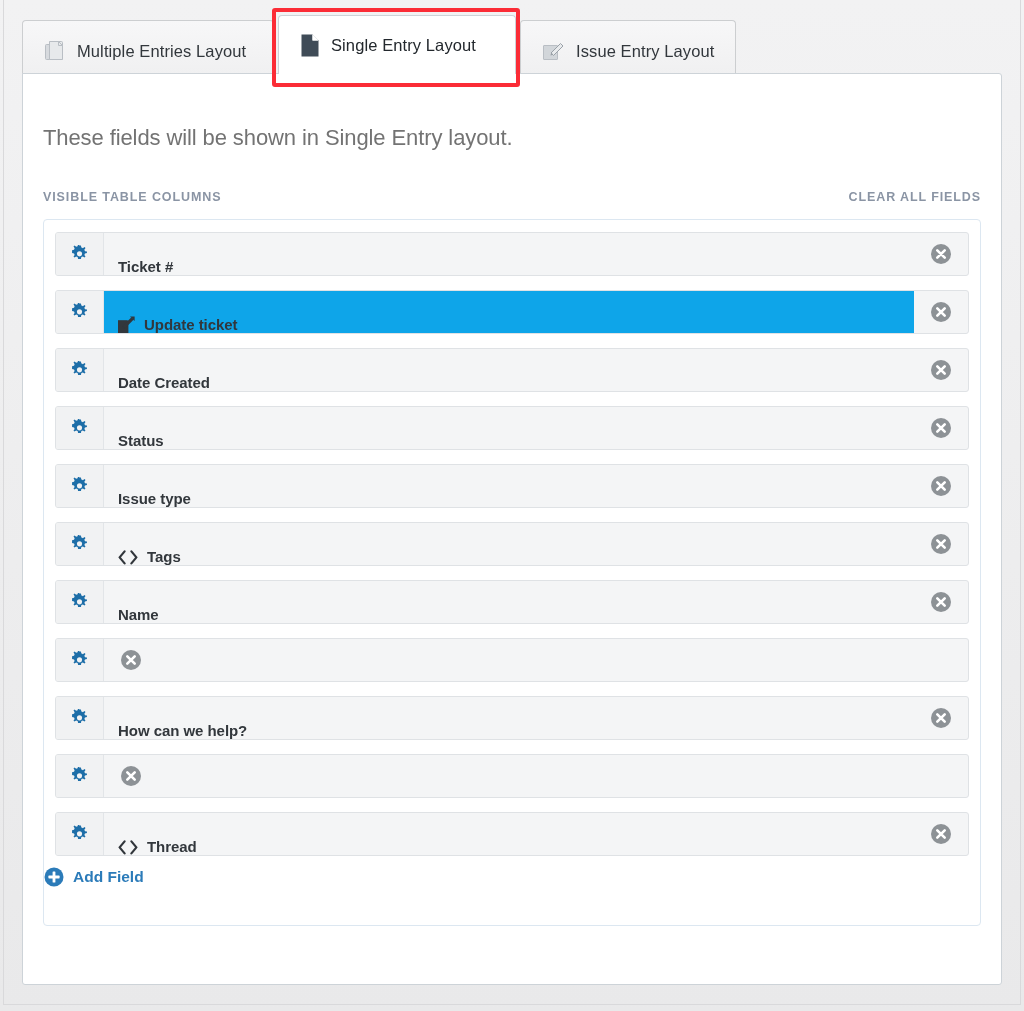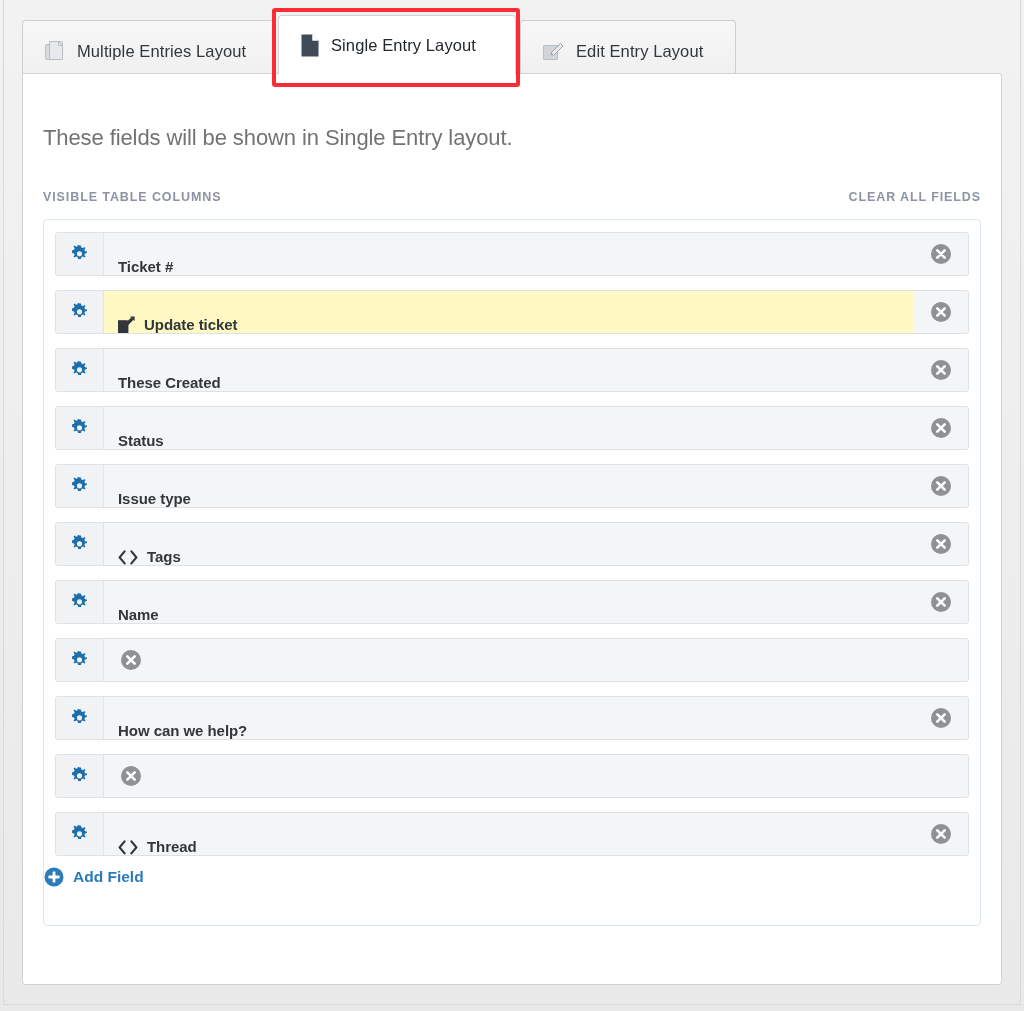--- a/index.html
+++ b/index.html
@@ -169,21 +169,21 @@
     cursor: pointer;
   }
   .field-main {
     flex: 1 1 auto;
     display: flex;
     align-items: flex-end;
     background: #f4f5f6;
     padding-left: 14px;
     cursor: move;
   }
-  .field-row.highlight .field-main { background: #fef9c3; }
+  .field-row.highlight .field-main { background: #0ea5e9; }
   .field-label {
     font-size: 15px;
     font-weight: bold;
     color: #32373c;
     letter-spacing: -0.05px;
   }
   .field-icon {
     display: inline-flex;
     align-items: center;
     margin-right: 9px;
@@ -248,21 +248,21 @@
     </div>
 
     <div class="tab" id="tab-edit">
       <span class="tab-icon">
         <svg width="21" height="21" viewBox="0 0 21 21">
           <rect x="0.5" y="4.5" width="14" height="14" rx="0.5" fill="#d2d6da" stroke="#b9bec4"></rect>
           <path d="M8 12 l9.5 -9.5 l2.5 2.5 l-9.5 9.5 z" fill="#e9ebed" stroke="#9aa1a8" stroke-width="1"></path>
           <path d="M7.4 14.6 l0.9 -3 l2.1 2.1 z" fill="#9aa1a8"></path>
         </svg>
       </span>
-      <span class="tab-label">Edit Entry Layout</span>
+      <span class="tab-label">Issue Entry Layout</span>
     </div>
 
   </div>
 
   <div id="tab-highlight"></div>
 
   <div id="panel">
 
     <div id="heading">These fields will be shown in Single Entry layout.</div>
 
@@ -327,21 +327,21 @@
           <div class="field-row">
             <div class="field-handle">
               <span>
                 <svg width="19" height="19" viewBox="0 0 20 20">
                   <path fill="#1d6ea8" d="M10 0.6 l1.5 0 0.45 2.1 a7 7 0 0 1 1.55 0.64 l1.75-1.22 1.06 1.06 -1.22 1.75 a7 7 0 0 1 0.64 1.55 l2.1 0.45 0 1.5 -2.1 0.45 a7 7 0 0 1 -0.64 1.55 l1.22 1.75 -1.06 1.06 -1.75-1.22 a7 7 0 0 1 -1.55 0.64 l-0.45 2.1 -1.5 0 -1.5 0 -0.45-2.1 a7 7 0 0 1 -1.55-0.64 l-1.75 1.22 -1.06-1.06 1.22-1.75 a7 7 0 0 1 -0.64-1.55 l-2.1-0.45 0-1.5 0-1.5 2.1-0.45 a7 7 0 0 1 0.64-1.55 l-1.22-1.75 1.06-1.06 1.75 1.22 a7 7 0 0 1 1.55-0.64 l0.45-2.1 z"></path>
                   <circle cx="10" cy="9.3" r="2.7" fill="#f1f2f3"></circle>
                 </svg>
               </span>
             </div>
             <div class="field-main">
-              <span class="field-label">These Created</span>
+              <span class="field-label">Date Created</span>
             </div>
             <div class="field-remove">
               <span>
                 <svg width="22" height="22" viewBox="0 0 22 22">
                   <circle cx="11" cy="11" r="10" fill="#8d9296"></circle>
                   <path d="M7.3 7.3 L14.7 14.7 M14.7 7.3 L7.3 14.7" stroke="#ffffff" stroke-width="2.6" stroke-linecap="round"></path>
                 </svg>
               </span>
             </div>
           </div>

